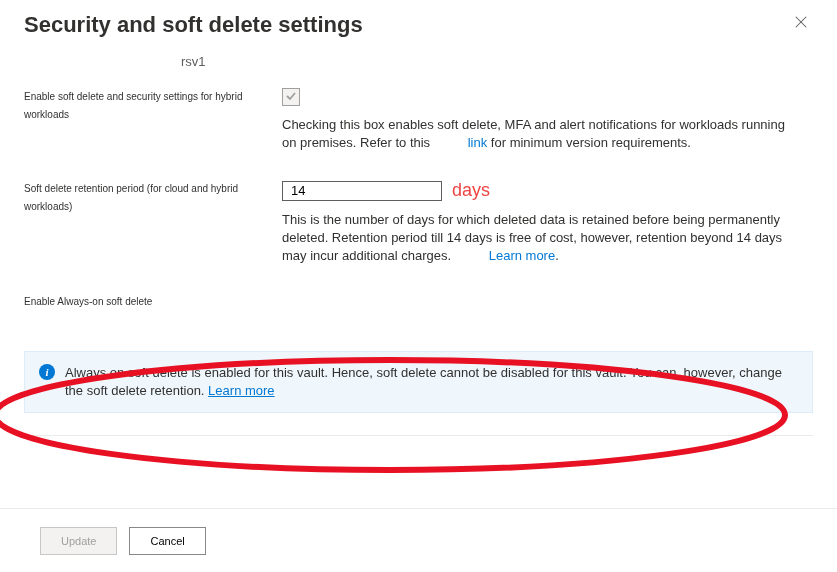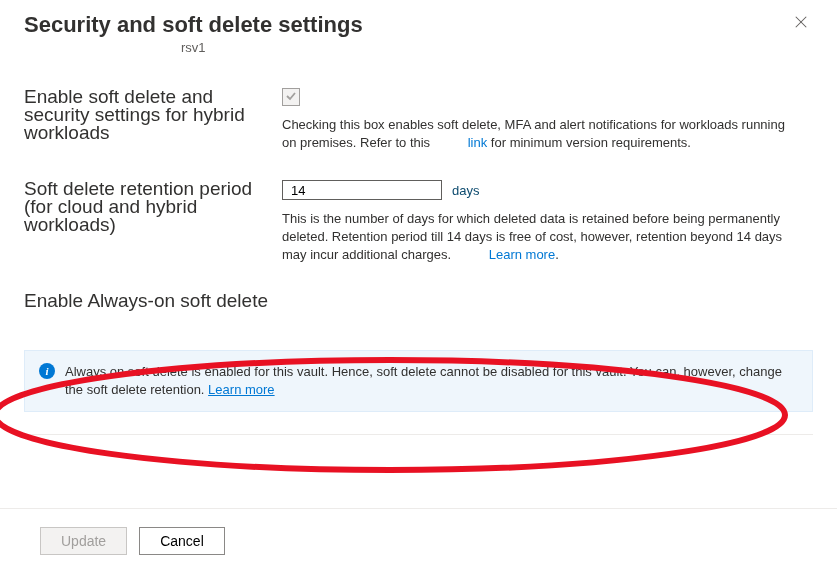--- a/index.html
+++ b/index.html
@@ -14,21 +14,21 @@
       overflow: hidden;
     }
     .header {
       padding: 12px 24px 8px 24px;
       display: flex;
       justify-content: space-between;
       align-items: flex-start;
     }
     .title-block { display: flex; flex-direction: column; text-align: center; }
     .page-title { font-size: 22px; font-weight: 600; color: #323130; }
-    .subtitle { font-size: 13px; color: #605e5c; margin-top: 2px; }
+    .subtitle { font-size: 13px; color: #605e5c; margin-top: 16px; }
     .close-btn {
       background: none; border: none; cursor: pointer;
       width: 24px; height: 24px; display: flex;
       align-items: center; justify-content: center;
       color: #605e5c; font-size: 16px;
     }
     .scrollarea {
       position: absolute;
       top: 60px; left: 0; right: 0; bottom: 64px;
       overflow-y: auto;
@@ -44,21 +44,21 @@
     .field-row {
       display: flex;
       align-items: flex-start;
       margin-top: 28px;
       gap: 8px;
     }
     .field-label {
       width: 250px;
       flex-shrink: 0;
       color: #323130;
-      font-size: 19px;
+      font-size: 10px;
       line-height: 18px;
     }
     .field-control {
       flex: 1;
       display: flex;
       flex-direction: column;
       gap: 10px;
     }
     .checkbox-wrap {
       width: 18px; height: 18px;
@@ -77,21 +77,21 @@
     .link { color: #0078d4; cursor: pointer; text-decoration: none; padding-left: 34px; }
     .input-row { display: flex; align-items: center; gap: 10px; }
     .text-input {
       width: 160px;
       height: 20px;
       border: 1px solid #605e5c;
       padding: 0 8px;
       font-size: 13px;
       font-family: inherit;
     }
-    .unit { font-size: 13px; color: #0c4a6e; }
+    .unit { font-size: 18px; color: #ef4444; }
 
     .info-banner {
       margin-top: 40px;
       background: #eff6fc;
       border: 1px solid #deecf9;
       padding: 12px 14px;
       display: flex;
       align-items: flex-start;
       gap: 10px;
       font-size: 13px;
@@ -117,21 +117,21 @@
       border-top: 1px solid #edebe9;
       padding: 16px 40px;
       display: flex;
       gap: 12px;
       align-items: center;
       background: #fff;
     }
     .btn {
       height: 28px;
       padding: 0 20px;
-      font-size: 14px;
+      font-size: 11px;
       font-family: inherit;
       border: 1px solid #8a8886;
       background: #ffffff;
       cursor: pointer;
     }
     .btn.primary-disabled {
       background: #f3f2f1;
       color: #a19f9d;
       border: 1px solid #c8c6c4;
       cursor: not-allowed;

